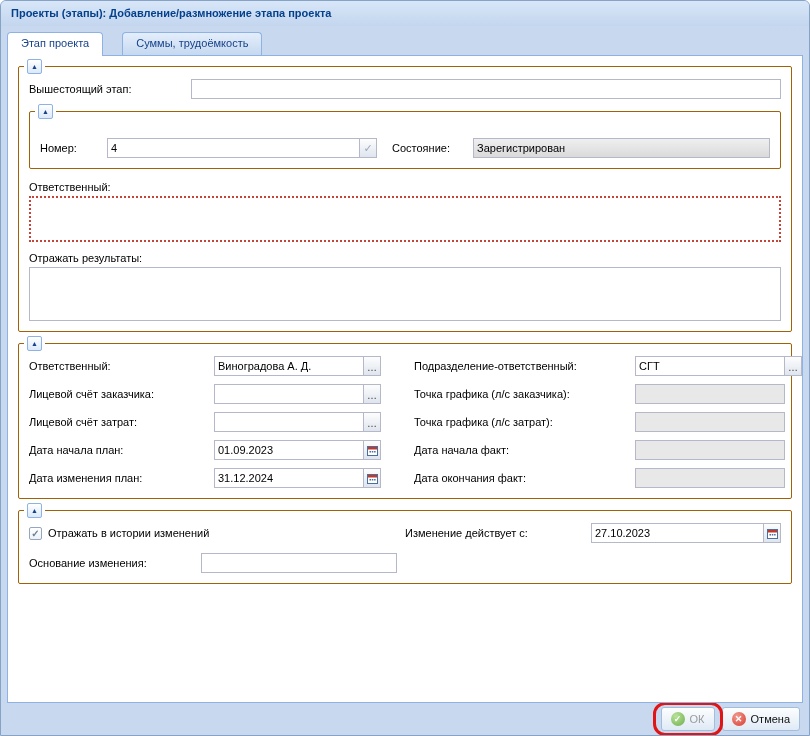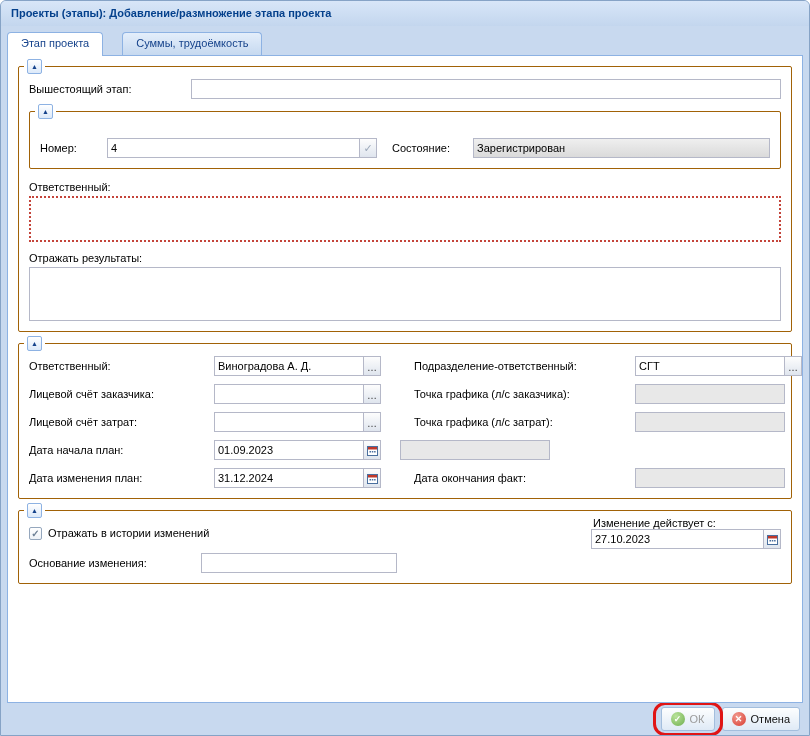--- a/index.html
+++ b/index.html
@@ -117,21 +117,21 @@
 
   
   .f4row1 { display:flex; align-items:center; height:20px; }
   .checkbox {
     width:13px; height:13px; flex:0 0 13px;
     border:1px solid #95a7bd; background:linear-gradient(#ffffff,#eef2f7);
     border-radius:2px; margin-right:6px;
     display:flex; align-items:center; justify-content:center;
     font-size:10px; font-weight:bold; color:#6c7f95; cursor:pointer;
   }
-  .f4-right { margin-left:auto; display:flex; align-items:center;flex-direction:column; }
+  .f4-right { margin-left:auto; display:flex; align-items:center; }
   .f4-right .lbl { width:186px; }
   .f4-right .fieldwrap { width:190px; }
   .f4row2 { display:flex; align-items:center; height:20px; margin-top:10px; }
   .f4row2 .lbl { width:172px; }
   .f4row2 .tf { width:196px; }
 
   
   .footer {
     flex:0 0 auto; height:32px;
     display:flex; justify-content:flex-end; align-items:center;
@@ -252,20 +252,21 @@
           <span class="trigger cal">
             <svg class="cal-svg" width="11" height="11" viewBox="0 0 11 11">
                 <rect x="0.5" y="1.5" width="10" height="9" fill="#fff" stroke="#4a6f9e"></rect>
                 <rect x="1" y="2" width="9" height="2.5" fill="#c0392b"></rect>
                 <rect x="2.5" y="6" width="1.5" height="1.5" fill="#4a6f9e"></rect>
                 <rect x="4.8" y="6" width="1.5" height="1.5" fill="#4a6f9e"></rect>
                 <rect x="7.1" y="6" width="1.5" height="1.5" fill="#4a6f9e"></rect>
               </svg>
           </span>
         </span>
+        <span class="lbl-r">Дата начала факт:</span>
         <span class="fld-r">
           <input class="tf disabled" type="text" disabled="" value="" style="">
         </span>
       </div>
 
       <div class="f2row">
         <span class="lbl-l">Дата изменения план:</span>
         <span class="fld-l">
           <input class="tf" type="text" value="31.12.2024" style="">
           <span class="trigger cal">

